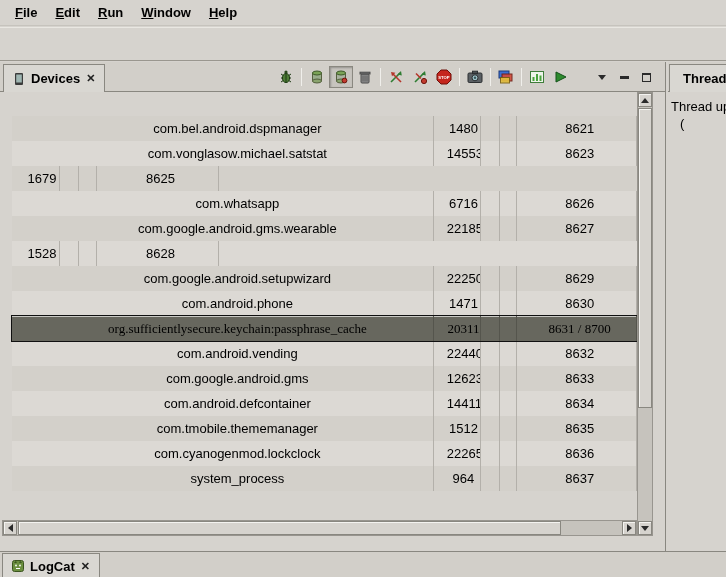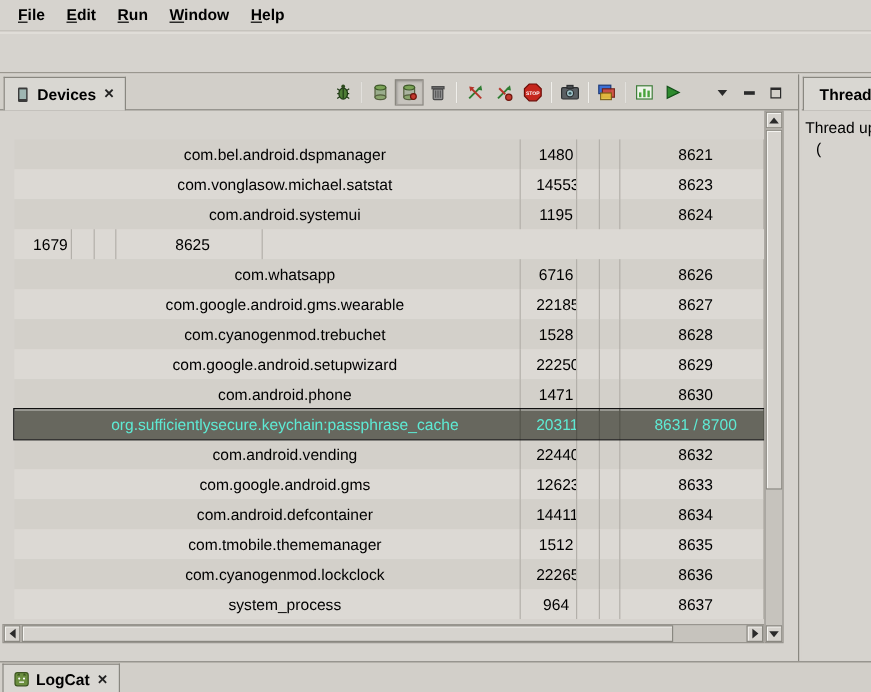--- a/index.html
+++ b/index.html
@@ -58,22 +58,22 @@
   .row { display:flex; height:25px; }
   .row:nth-of-type(odd)  { background:#d3d0ca; }
   .row:nth-of-type(even) { background:#dcd9d4; }
   .cell { height:25px; line-height:25px; border-right:1px solid #b3b0aa;
     white-space:nowrap; overflow:hidden; }
   .c-name { width:430px; padding-left:30px; }
   .c-pid  { width:48px;  padding-left:13px; }
   .c-a    { width:19px; }
   .c-b    { width:18px; }
   .c-port { width:122px; padding-left:6px; }
-  .row.selected { background:#67675e; color:#5eead4; outline:1px solid #101010;
-    box-shadow:inset 0 1px 0 #c9c9c4; }
+  .row.selected { background:#67675e; color:#000000; outline:1px solid #101010;
+    box-shadow:inset 0 1px 0 #c9c9c4;font-family:Liberation Serif, serif; }
   .row.selected .cell { border-right-color:#55554d; }
   
   .vscroll { position:absolute; left:637px; top:30px; width:16px; height:444px;
     background:#c6c3bd; border:1px solid #98958f; }
   .hscroll { position:absolute; left:2px; top:458px; width:635px; height:16px;
     background:#c6c3bd; border:1px solid #98958f; }
   .sb-btn { position:absolute; width:14px; height:14px; background:#d6d3ce;
     border:1px solid #898780; box-shadow:inset 1px 1px 0 #f4f3f0;
     display:flex; align-items:center; justify-content:center; }
   .vscroll .up   { left:0; top:0; }
@@ -244,48 +244,40 @@
         <div class="cell c-port">8621</div>
       </div>
       <div class="row">
         <div class="cell c-name">com.vonglasow.michael.satstat</div>
         <div class="cell c-pid">14553</div>
         <div class="cell c-a"></div>
         <div class="cell c-b"></div>
         <div class="cell c-port">8623</div>
       </div>
       <div class="row">
-        <div class="cell c-name">com.android.systemui</div>
-        <div class="cell c-pid">1195</div>
-        <div class="cell c-a"></div>
-        <div class="cell c-b"></div>
-        <div class="cell c-port">8624</div>
-      </div>
-      <div class="row">
         <div class="cell c-pid">1679</div>
         <div class="cell c-a"></div>
         <div class="cell c-b"></div>
         <div class="cell c-port">8625</div>
       </div>
       <div class="row">
         <div class="cell c-name">com.whatsapp</div>
         <div class="cell c-pid">6716</div>
         <div class="cell c-a"></div>
         <div class="cell c-b"></div>
         <div class="cell c-port">8626</div>
       </div>
       <div class="row">
         <div class="cell c-name">com.google.android.gms.wearable</div>
         <div class="cell c-pid">22185</div>
         <div class="cell c-a"></div>
         <div class="cell c-b"></div>
         <div class="cell c-port">8627</div>
       </div>
       <div class="row">
-        <div class="cell c-name">com.cyanogenmod.trebuchet</div>
         <div class="cell c-pid">1528</div>
         <div class="cell c-a"></div>
         <div class="cell c-b"></div>
         <div class="cell c-port">8628</div>
       </div>
       <div class="row">
         <div class="cell c-name">com.google.android.setupwizard</div>
         <div class="cell c-pid">22250</div>
         <div class="cell c-a"></div>
         <div class="cell c-b"></div>

